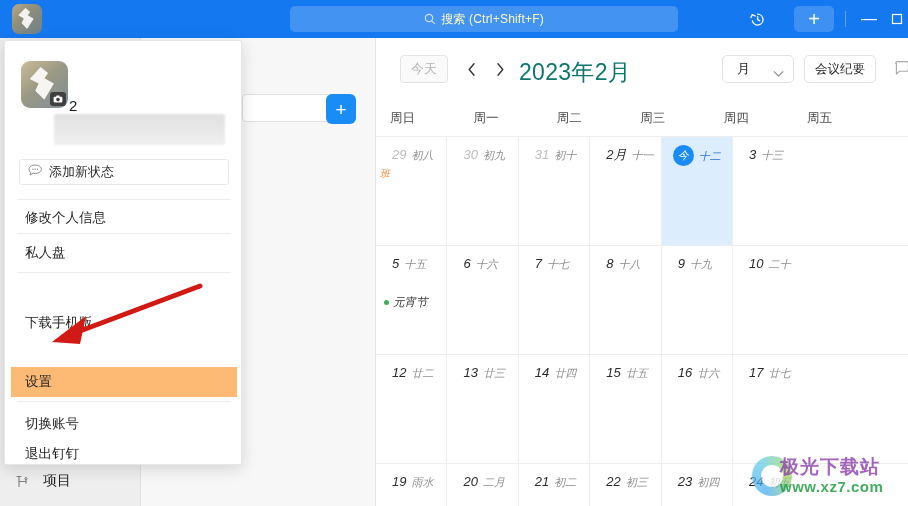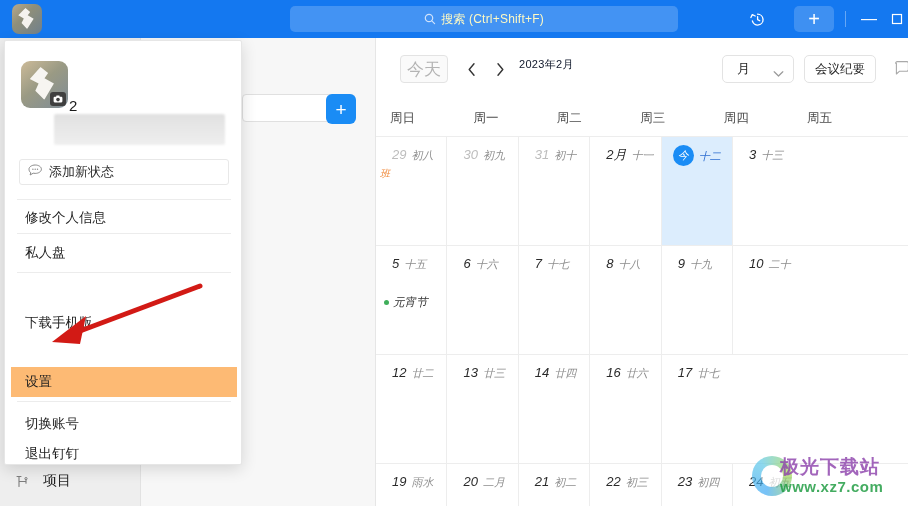--- a/index.html
+++ b/index.html
@@ -99,29 +99,29 @@
   #lp-book     { left: 307px; top: 409px; }
   #lp-chevup   { left: 340px; top: 409px; }
 
   
   .cal-main { position:absolute; left: 376px; top: 38px; width: 532px; height: 468px; background:#fff; }
   .cal-header { position:absolute; left:0; top:0; width:532px; height:62px; }
   .btn-today {
     position:absolute; left: 24px; top: 17px; width: 48px; height: 28px;
     border:1px solid #e3e3e3; border-radius: 4px; background:#fafafa;
     display:flex; align-items:center; justify-content:center;
-    font-size: 17px; color:#b4b4b4; cursor:pointer;
+    font-size: 13px; color:#b4b4b4; cursor:pointer;
   }
   .nav-arrow {
     position:absolute; top: 18px; width: 22px; height: 26px; cursor:pointer;
     display:flex; align-items:center; justify-content:center; color:#333;
   }
   #cal-prev { left: 85px; }
   #cal-next { left: 113px; }
-  .cal-title { position:absolute; left: 143px; top: 19px; font-size: 11px; color:#0f172a; letter-spacing:.3px; }
+  .cal-title { position:absolute; left: 143px; top: 19px; font-size: 23px; color:#0f766e; letter-spacing:.3px; }
   .view-select {
     position:absolute; left: 346px; top: 17px; width: 72px; height: 28px;
     border:1px solid #e3e3e3; border-radius: 5px; background:#fff;
     display:flex; align-items:center; cursor:pointer;
   }
   .view-select .vs-label { margin-left: 14px; font-size: 13px; color:#262626; }
   .view-select .vs-chev { position:absolute; right: 9px; top: 8px; color:#9a9a9a; }
   .btn-minutes {
     position:absolute; left: 428px; top: 17px; width: 72px; height: 28px;
     border:1px solid #e3e3e3; border-radius: 5px; background:#fff;
@@ -421,20 +421,23 @@
           <div class="dcell">
             <div><span class="dnum">12</span><span class="dlun">廿二</span></div>
           </div>
           <div class="dcell">
             <div><span class="dnum">13</span><span class="dlun">廿三</span></div>
           </div>
           <div class="dcell">
             <div><span class="dnum">14</span><span class="dlun">廿四</span></div>
           </div>
           <div class="dcell">
+            <div><span class="dnum">15</span><span class="dlun">廿五</span></div>
+          </div>
+          <div class="dcell">
             <div><span class="dnum">16</span><span class="dlun">廿六</span></div>
           </div>
           <div class="dcell">
             <div><span class="dnum">17</span><span class="dlun">廿七</span></div>
           </div>
         </div>
         <div class="wrow">
           <div class="dcell">
             <div><span class="dnum">19</span><span class="dlun">雨水</span></div>
           </div>

